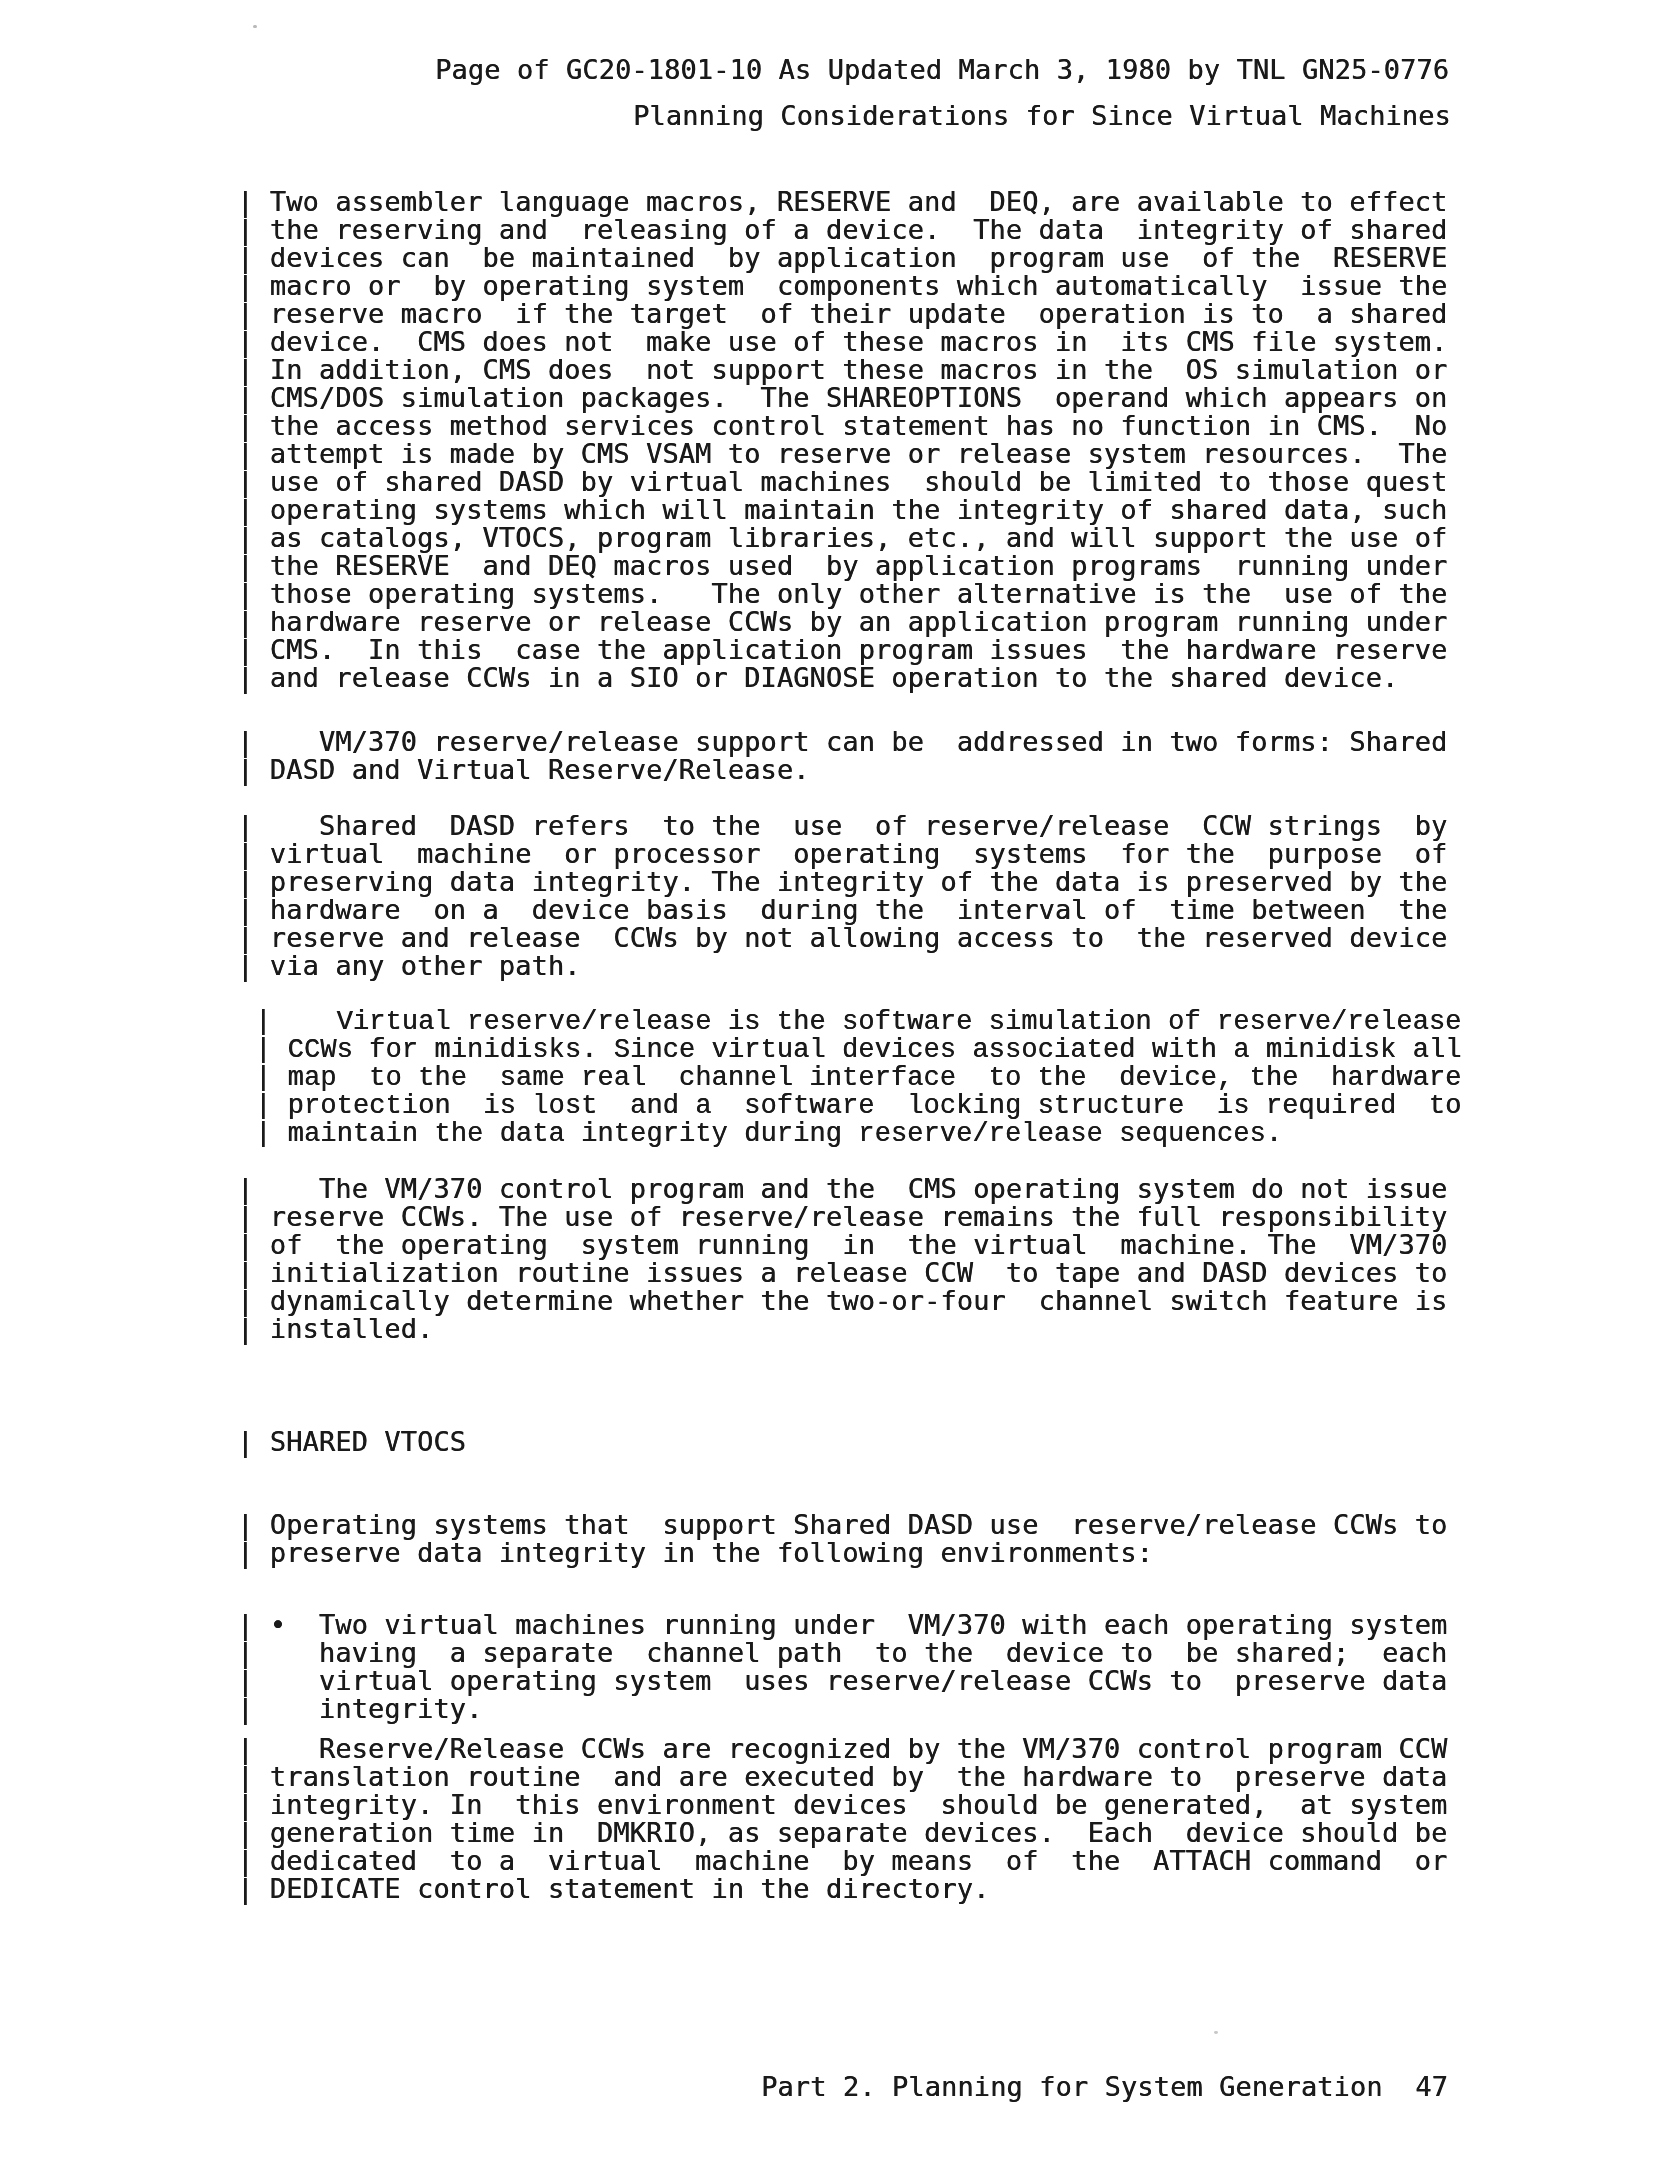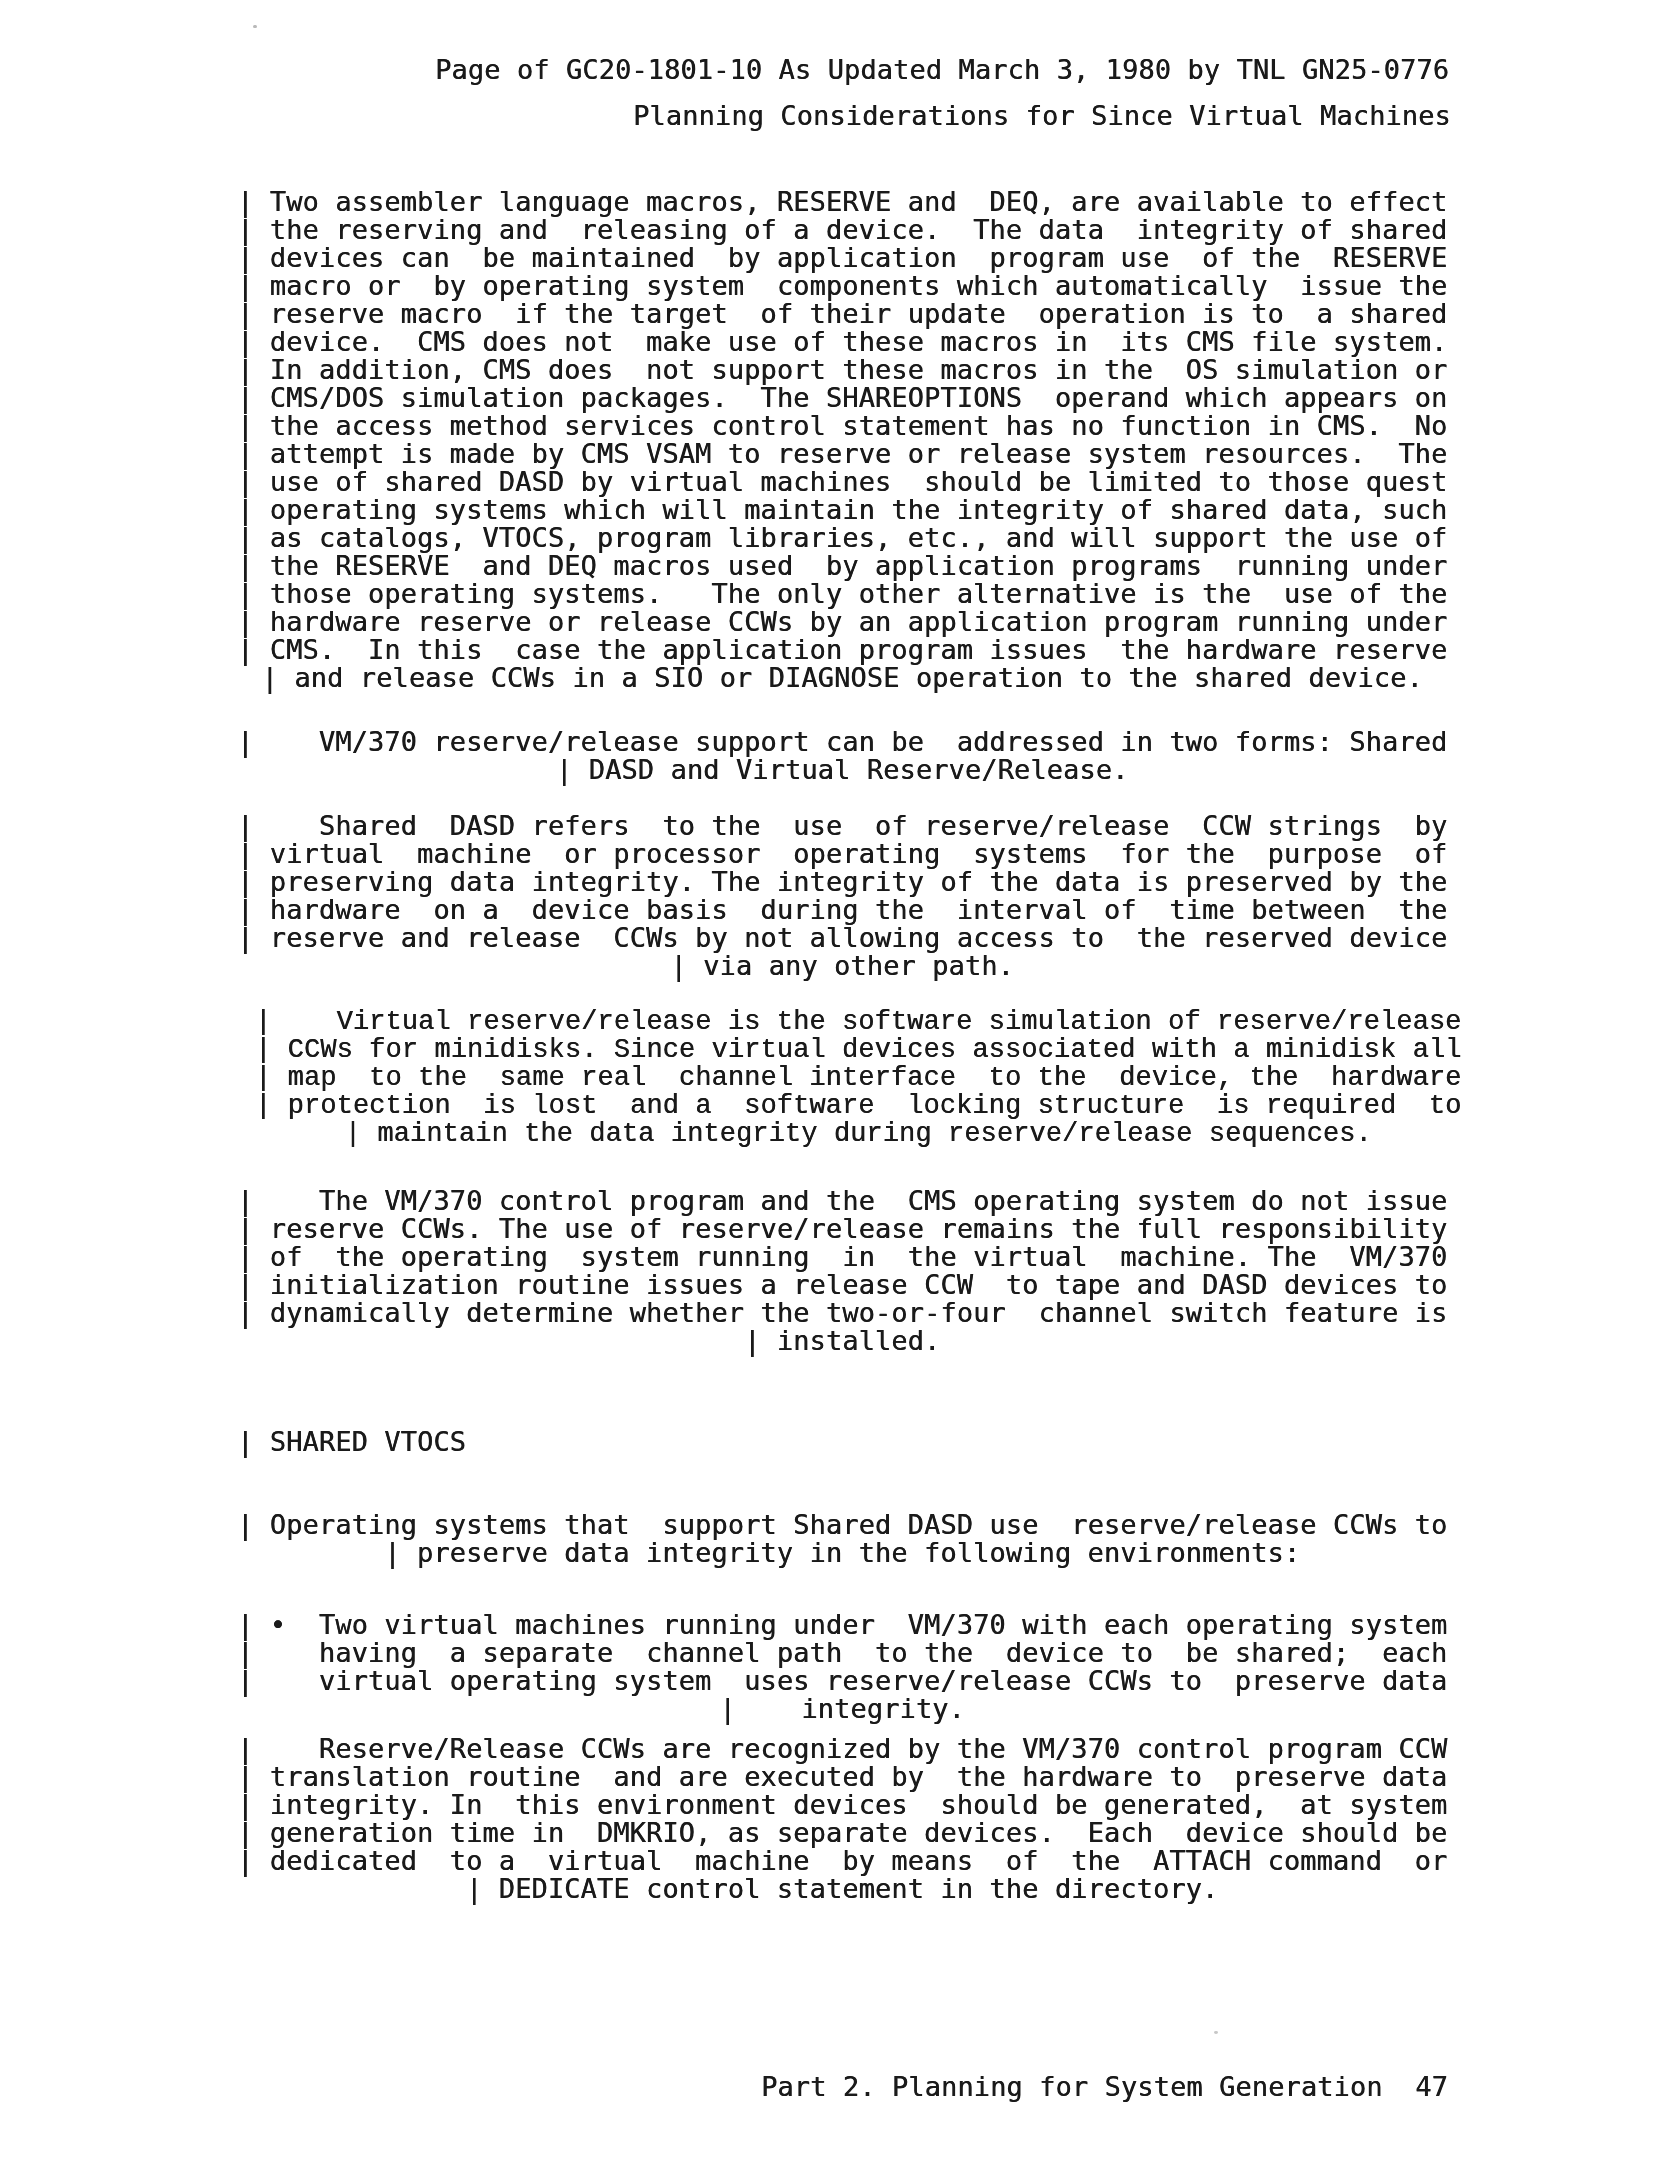--- a/index.html
+++ b/index.html
@@ -13,33 +13,32 @@
   }
   .typeline, .typeblock {
     position: absolute;
     margin: 0;
     font-family: "DejaVu Sans Mono", "Liberation Mono", monospace;
     font-size: 27px;
     line-height: 28px;
     letter-spacing: 0.1px;
     color: #1a1a1a;
     white-space: pre;
-    text-align: center;
     -webkit-font-smoothing: antialiased;
   }
   
   .typeline, .typeblock { text-shadow: 0.4px 0 0 #1a1a1a; }
 
   .hdr1   { top: 56px;   left: 435px; }
   .hdr2   { top: 102px;  left: 633px; }
   .p1     { top: 188px;  left: 237px; }
   .p2     { top: 728px;  left: 237px; }
   .p3     { top: 812px;  left: 237px; }
   .p4     { top: 1008px; left: 255px; font-family: Liberation Mono, monospace; }
-  .p5     { top: 1175px; left: 237px; margin-top: 12px; }
+  .p5     { top: 1175px; left: 237px; }
   .shead  { top: 1428px; left: 237px; }
   .p6     { top: 1511px; left: 237px; }
   .blt    { top: 1595px; left: 237px; margin-top: 16px; }
   .p7     { top: 1735px; left: 237px; }
   .ftr    { top: 2073px; left: 761px; }
 
   .speck {
     position: absolute;
     background: #b9b9b9;
     border-radius: 50%;

